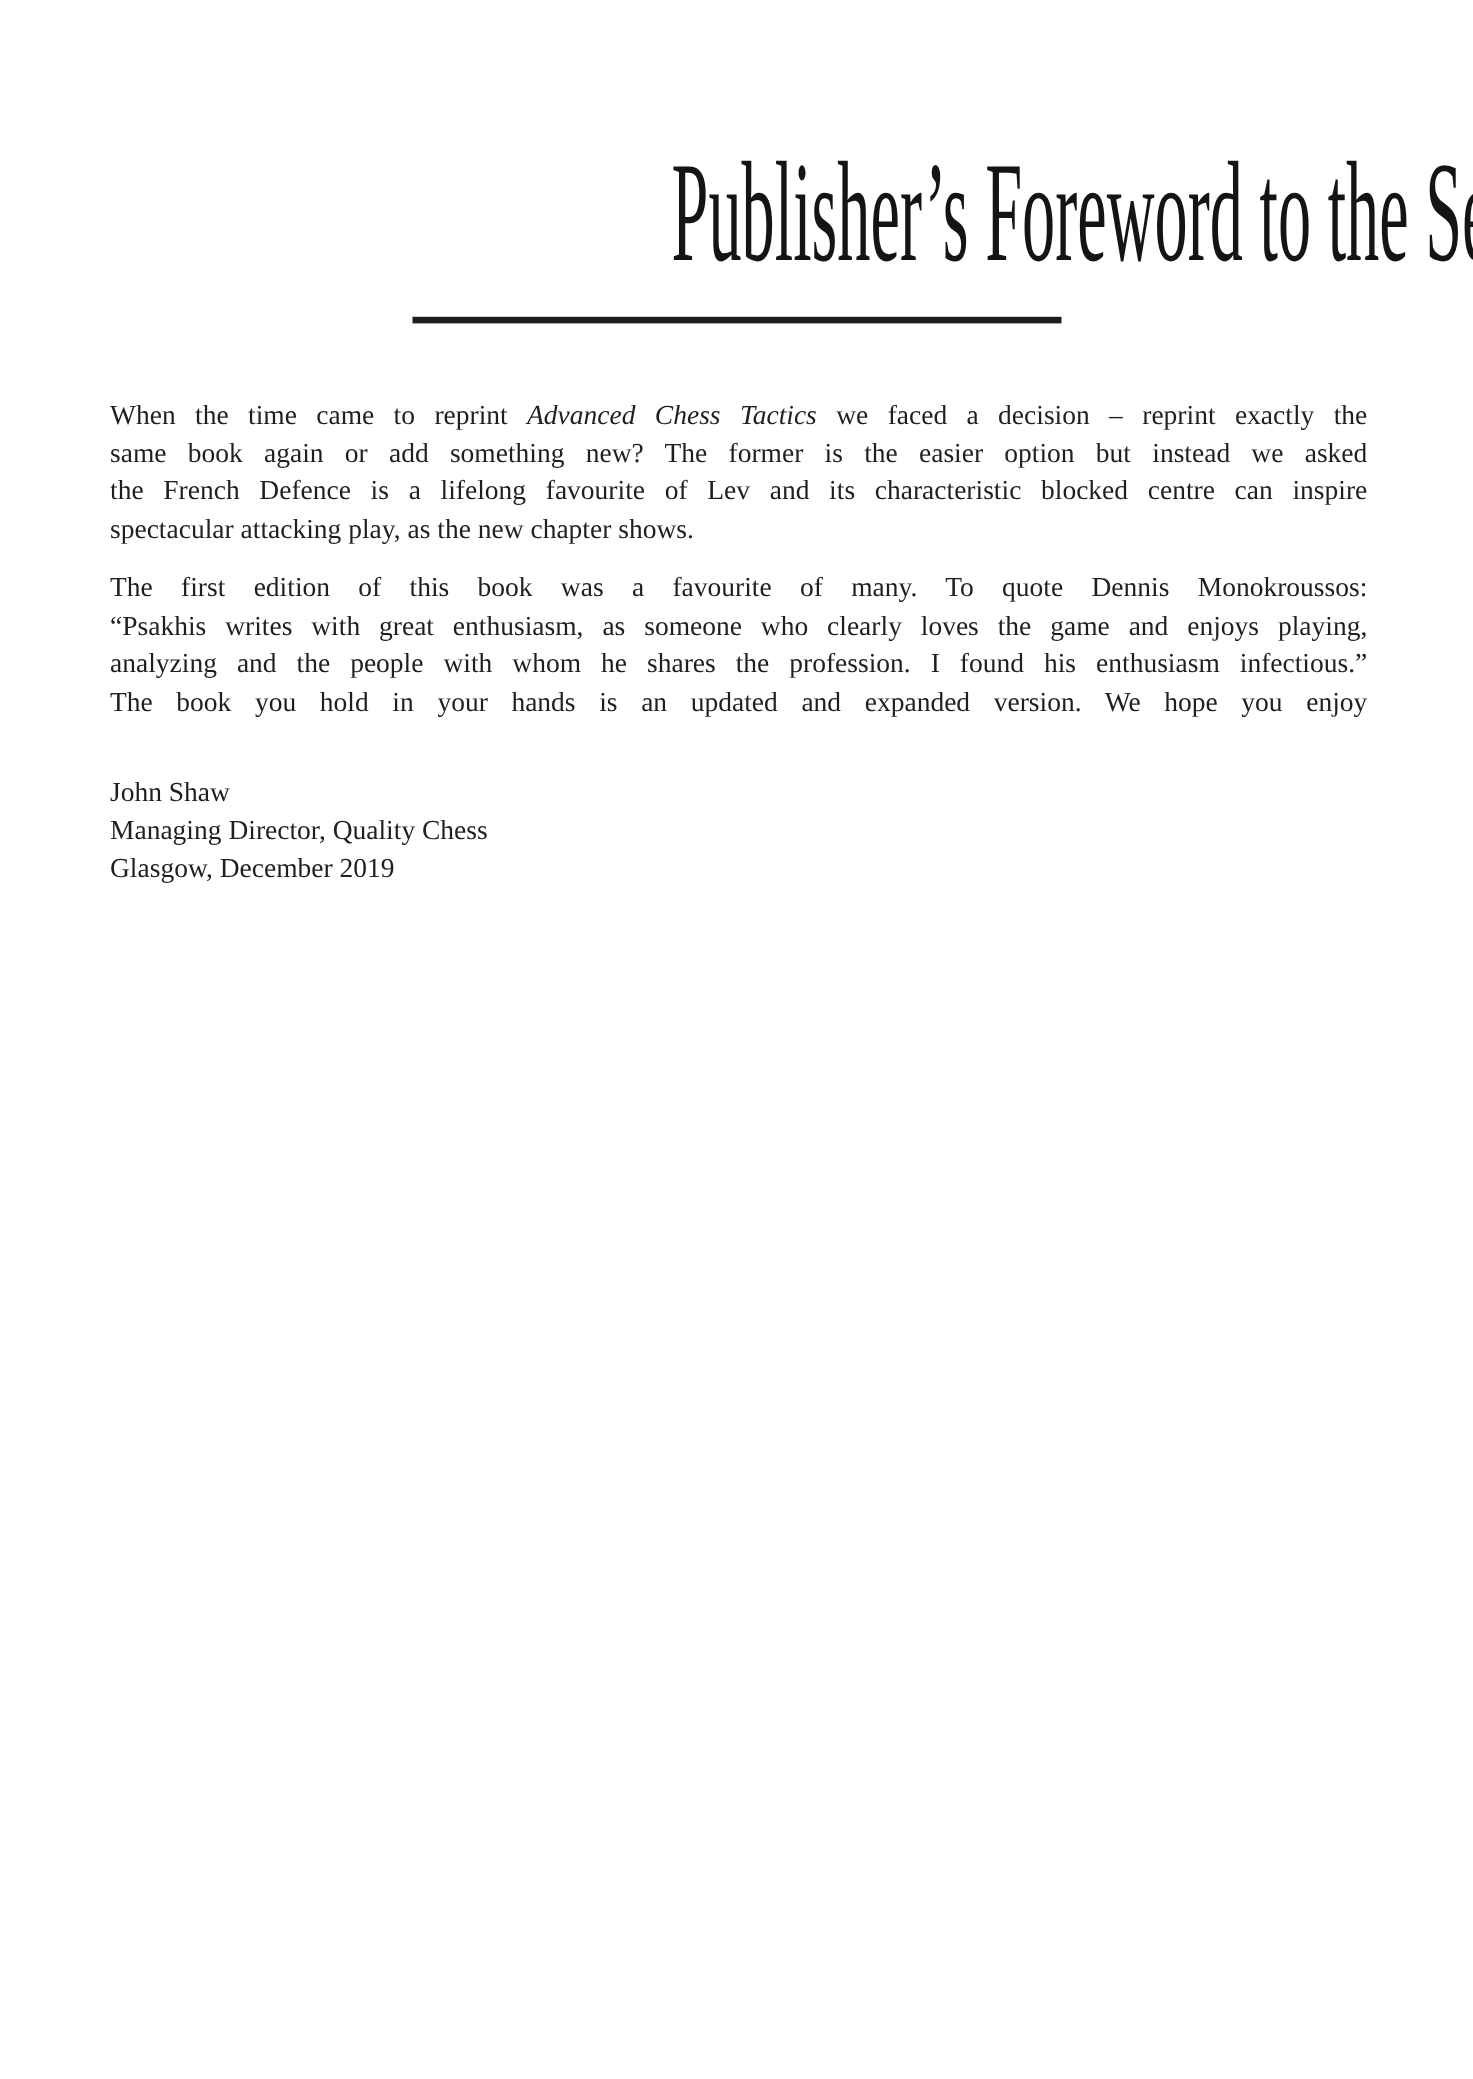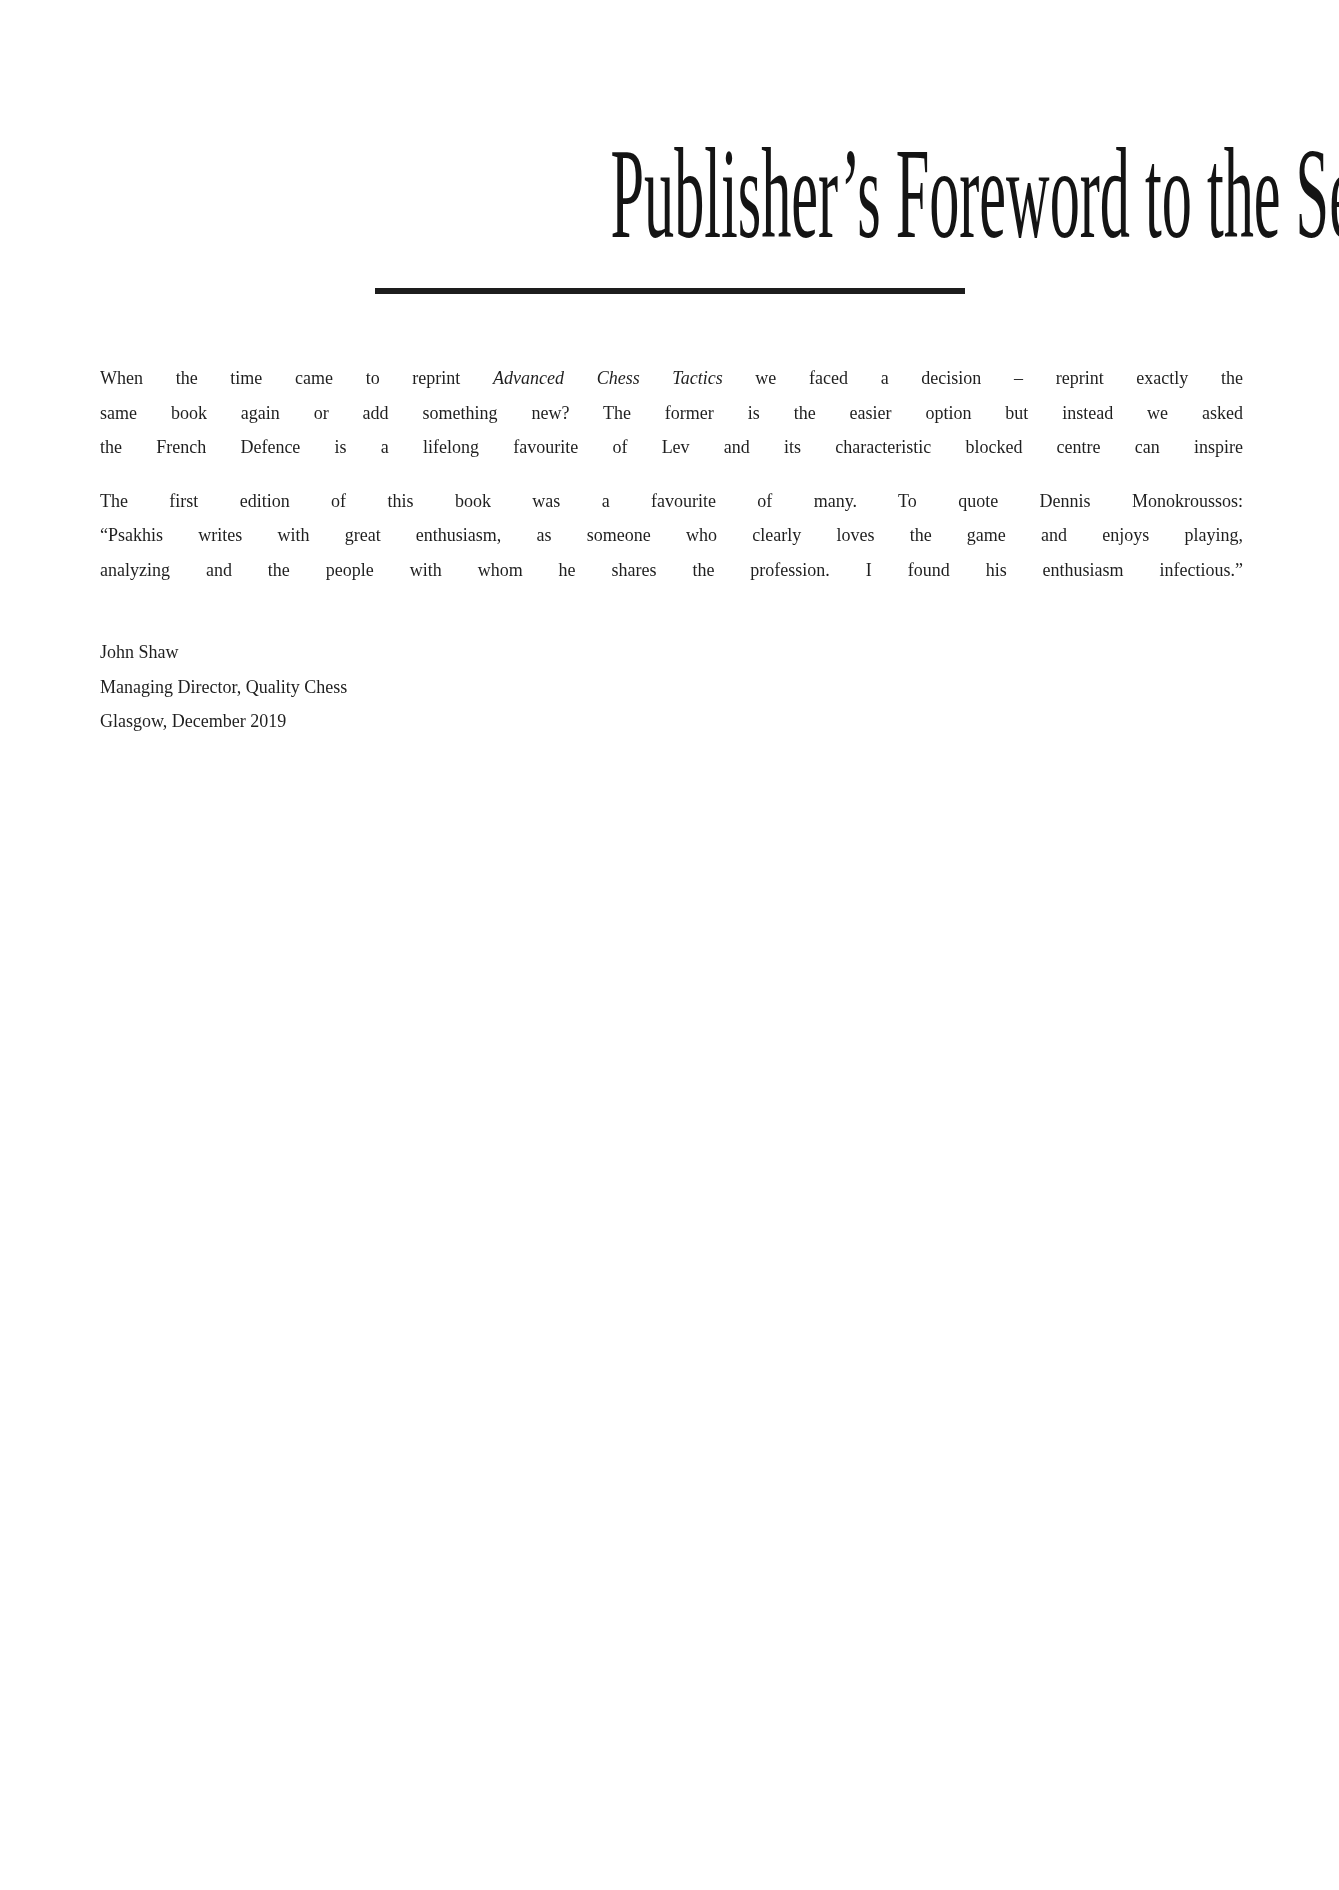--- a/index.html
+++ b/index.html
@@ -34,21 +34,21 @@
     width: 590px;
     height: 6px;
     background: #1d1d1d;
     margin: 30px auto 0 auto;
   }
   
   .body-text {
     margin-top: 67px;
     padding-left: 100px;
     padding-right: 96px;
-    font-size: 18px;
+    font-size: 25px;
     line-height: 34.5px;
     color: #1f1f1f;
   }
   .para { margin: 0; }
   .para + .para { margin-top: 19px; }
   .line {
     text-align: justify;
     text-align-last: justify;
   }
   .line.last {
@@ -75,26 +75,28 @@
     </div>
     <div class="title-rule"></div>
   </header>
 
   <main class="body-text">
 
     <div class="para">
       <div class="line"><span>When the time came to reprint </span><em>Advanced Chess Tactics</em><span> we faced a decision – reprint exactly the</span></div>
       <div class="line">same book again or add something new? The former is the easier option but instead we asked</div>
       <div class="line">the French Defence is a lifelong favourite of Lev and its characteristic blocked centre can inspire</div>
+      <div class="line last">spectacular attacking play, as the new chapter shows.</div>
     </div>
 
     <div class="para">
       <div class="line">The first edition of this book was a favourite of many. To quote Dennis Monokroussos:</div>
       <div class="line">“Psakhis writes with great enthusiasm, as someone who clearly loves the game and enjoys playing,</div>
       <div class="line">analyzing and the people with whom he shares the profession. I found his enthusiasm infectious.”</div>
+      <div class="line">The book you hold in your hands is an updated and expanded version. We hope you enjoy</div>
     </div>
 
     <div class="signature">
       <div class="sig-line">John Shaw</div>
       <div class="sig-line">Managing Director, Quality Chess</div>
       <div class="sig-line">Glasgow, December 2019</div>
     </div>
 
   </main>
 

